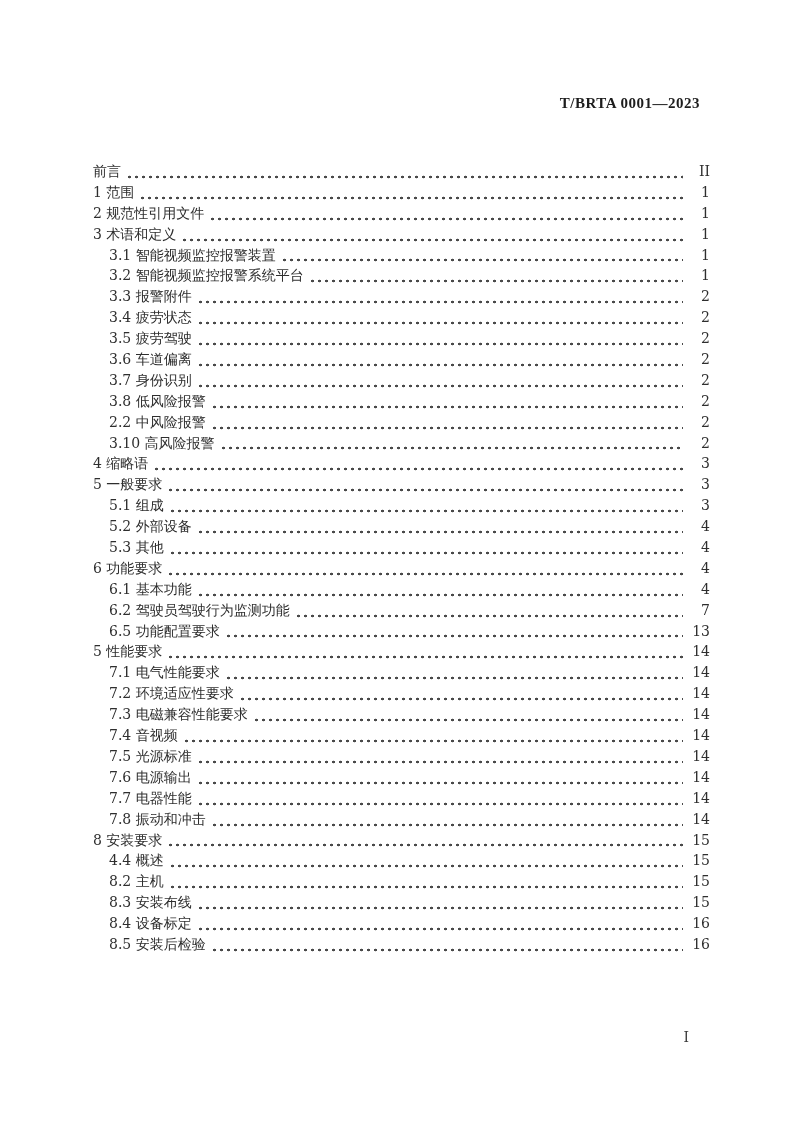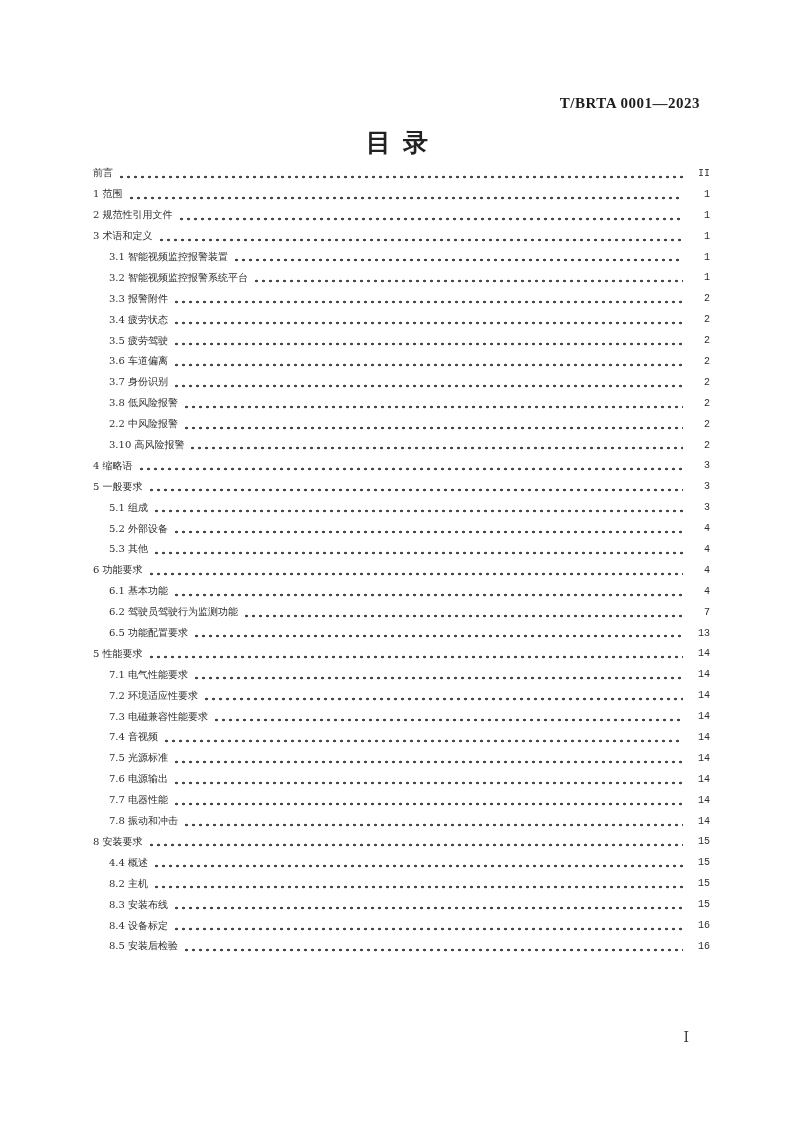--- a/index.html
+++ b/index.html
@@ -41,23 +41,23 @@
     color: #222222;
   }
   .toc {
     position: absolute;
     top: 163px;
     left: 93px;
     right: 84px;
   }
   .toc-row {
     display: flex;
-    align-items: center;
+    align-items: flex-start;
     height: 20.9px;
-    font-size: 10px;
+    font-size: 14px;
     color: #2e2e2e;
     white-space: nowrap;
   }
   .toc-row.indent {
     padding-left: 16px;
   }
   .toc-label {
     flex: 0 0 auto;
   }
   .toc-dots {
@@ -66,37 +66,35 @@
     height: 6px;
     margin: 0 5px 4px 7px;
     background-image: radial-gradient(circle at 1.5px 3px, #4a4a4a 1.2px, rgba(0,0,0,0) 1.6px);
     background-size: 7px 6px;
     background-repeat: repeat-x;
   }
   .toc-page {
     flex: 0 0 auto;
     min-width: 22px;
     text-align: right;
-    font-family: Liberation Mono, monospace;
   }
   .footer-page-num {
     position: absolute;
     top: 1029px;
     right: 105px;
     font-size: 14px;
     color: #3a3a3a;
   }
 </style>
 </head>
 <body>
 
 <div class="page">
   <div class="doc-code">T/BRTA 0001—2023</div>
 
-  <div class="title">目录</div>
 
   <div class="toc" id="toc-list">
       <div class="toc-row">
         <span class="toc-label">前言</span>
         <span class="toc-dots"></span>
         <span class="toc-page">II</span>
       </div>
       <div class="toc-row">
         <span class="toc-label">1 范围</span>
         <span class="toc-dots"></span>

